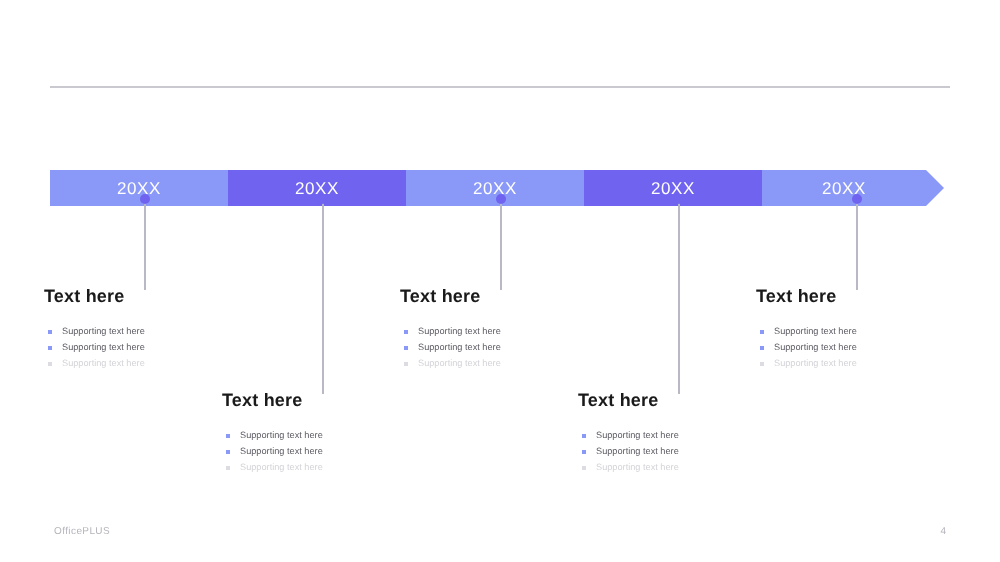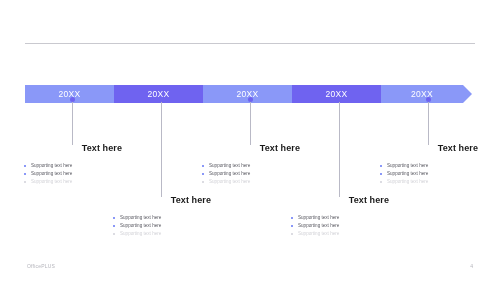--- a/index.html
+++ b/index.html
@@ -73,21 +73,21 @@
 
   
   .text-block {
     position: absolute;
     width: 100px;
   }
   .block-title {
     font-size: 9px;
     font-weight: bold;
     color: #1a1a1a;
-    text-align: right;
+    text-align: left;
     margin: 0 0 9px 0;
     letter-spacing: 0.1px;
   }
   .bullets {
     list-style: none;
     margin: 0;
     padding: 0;
   }
   .bullet {
     position: relative;

